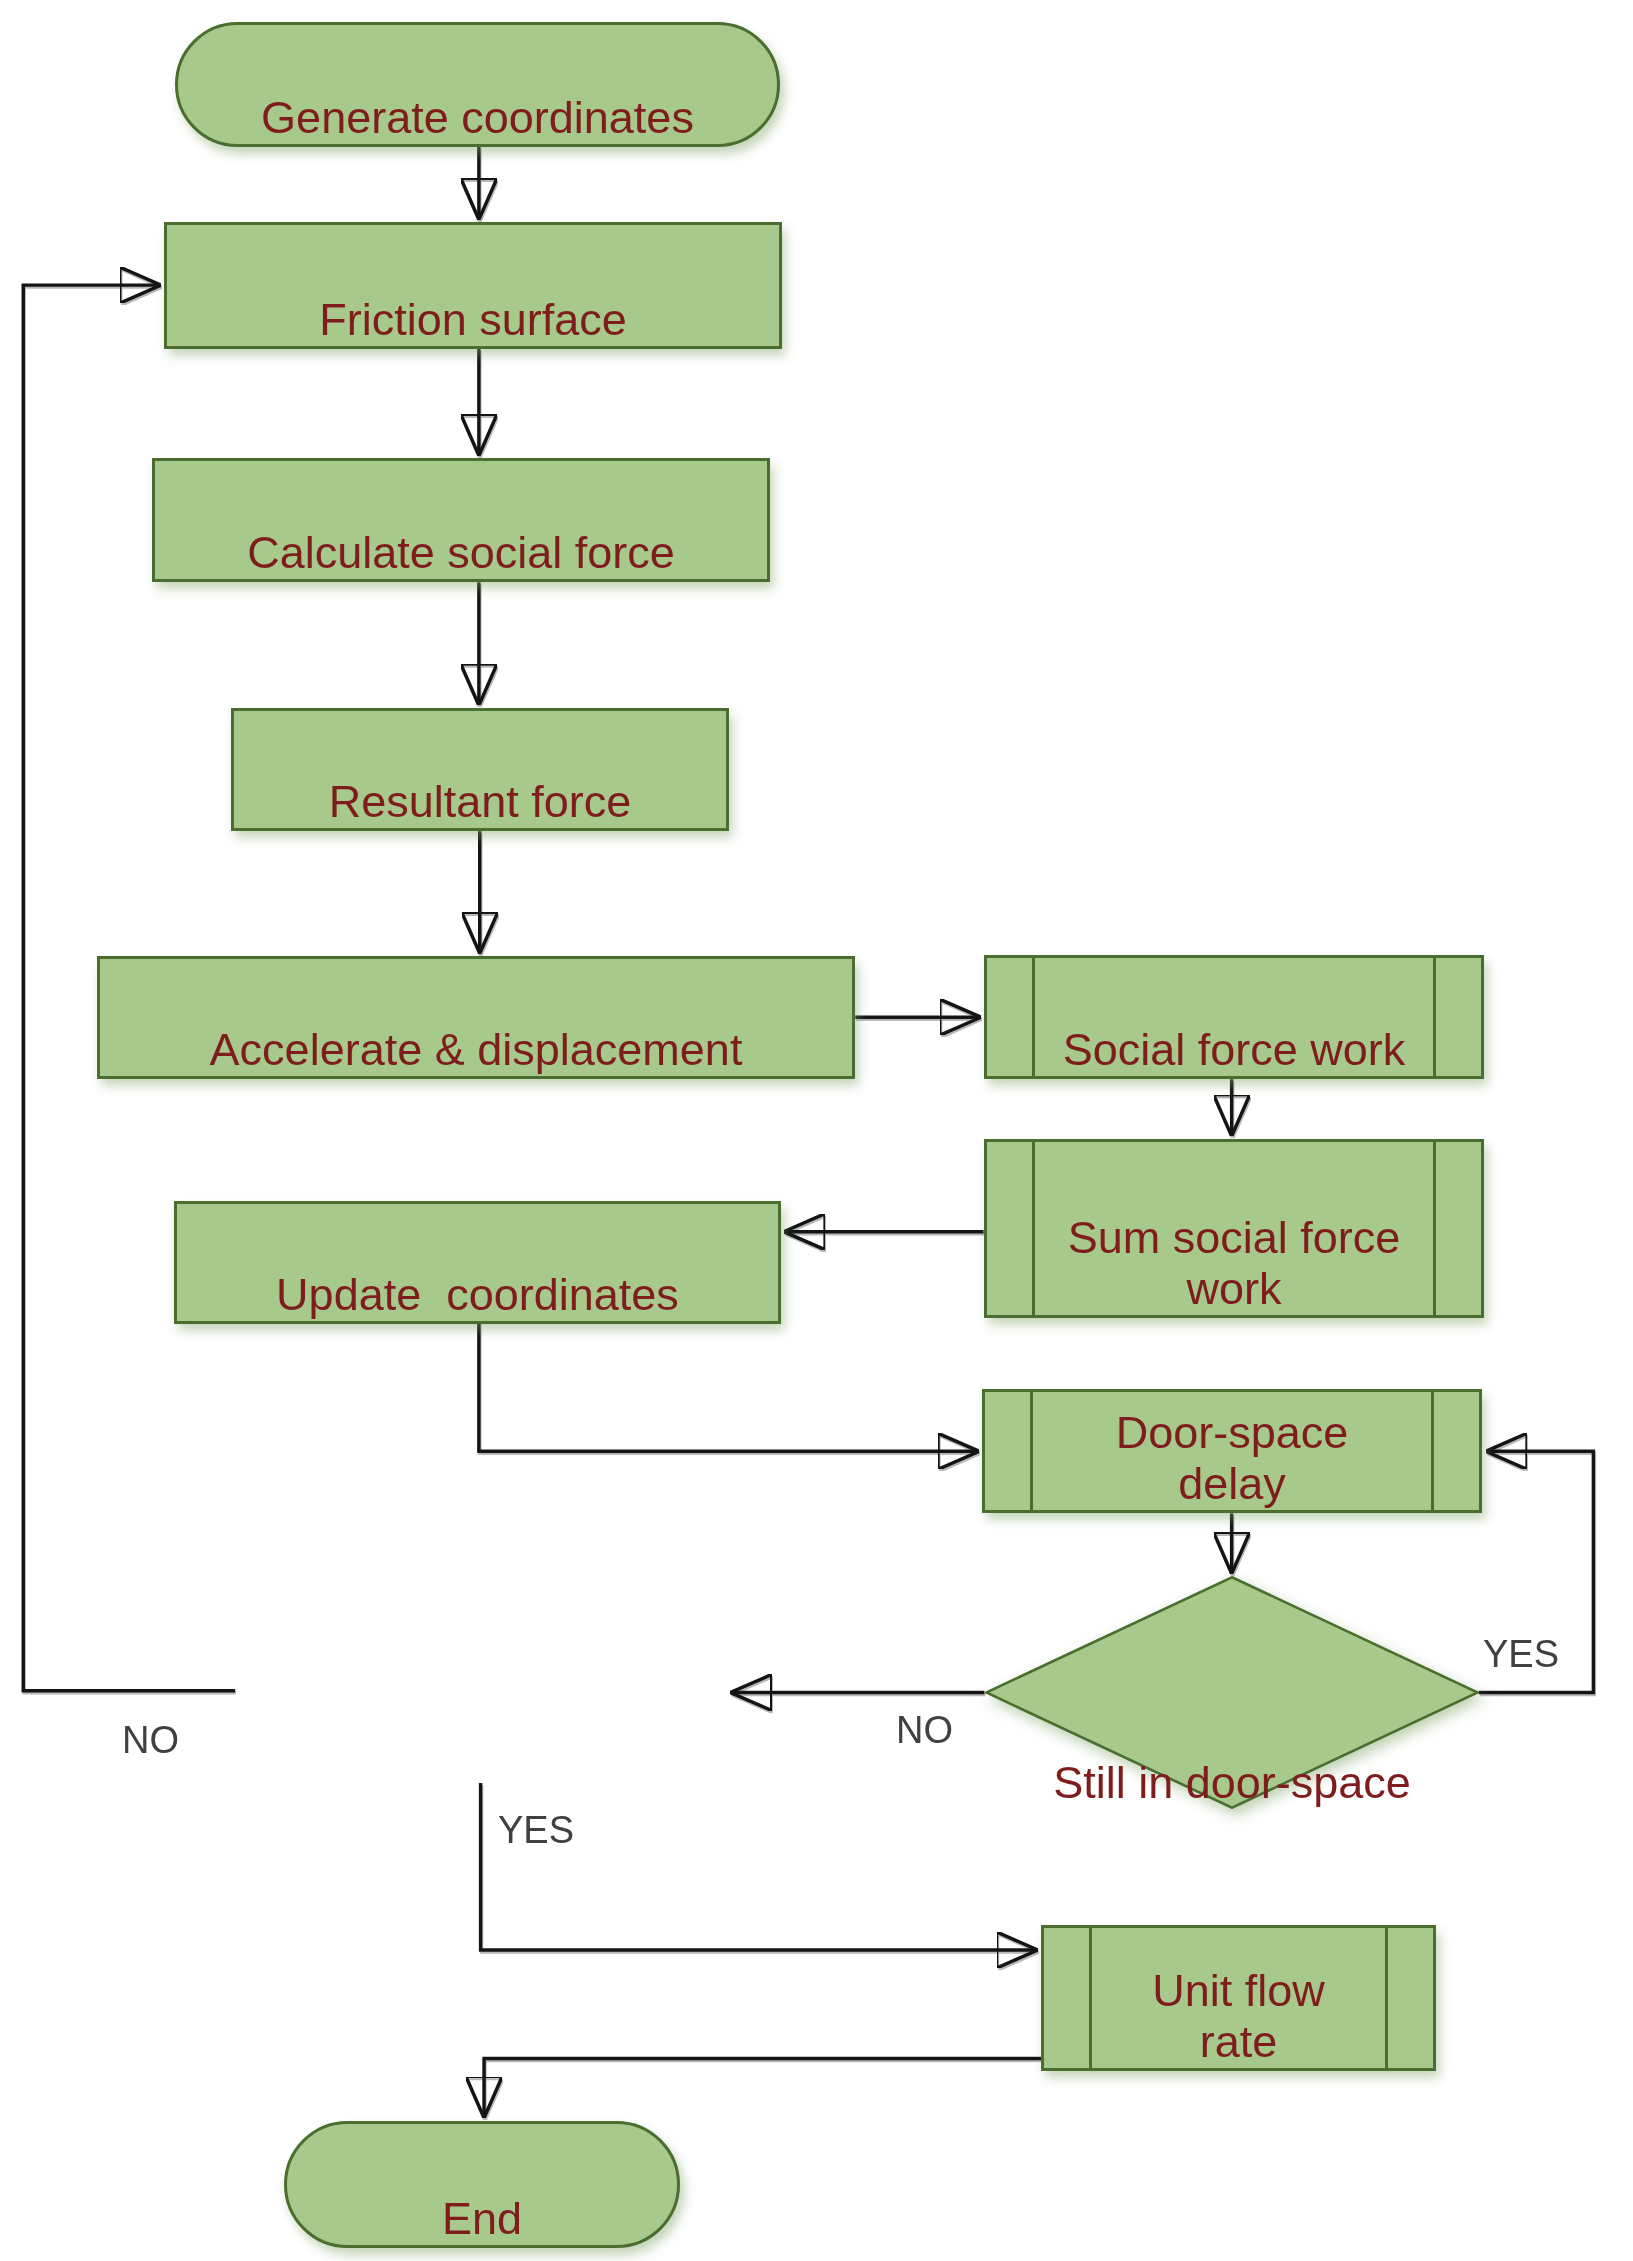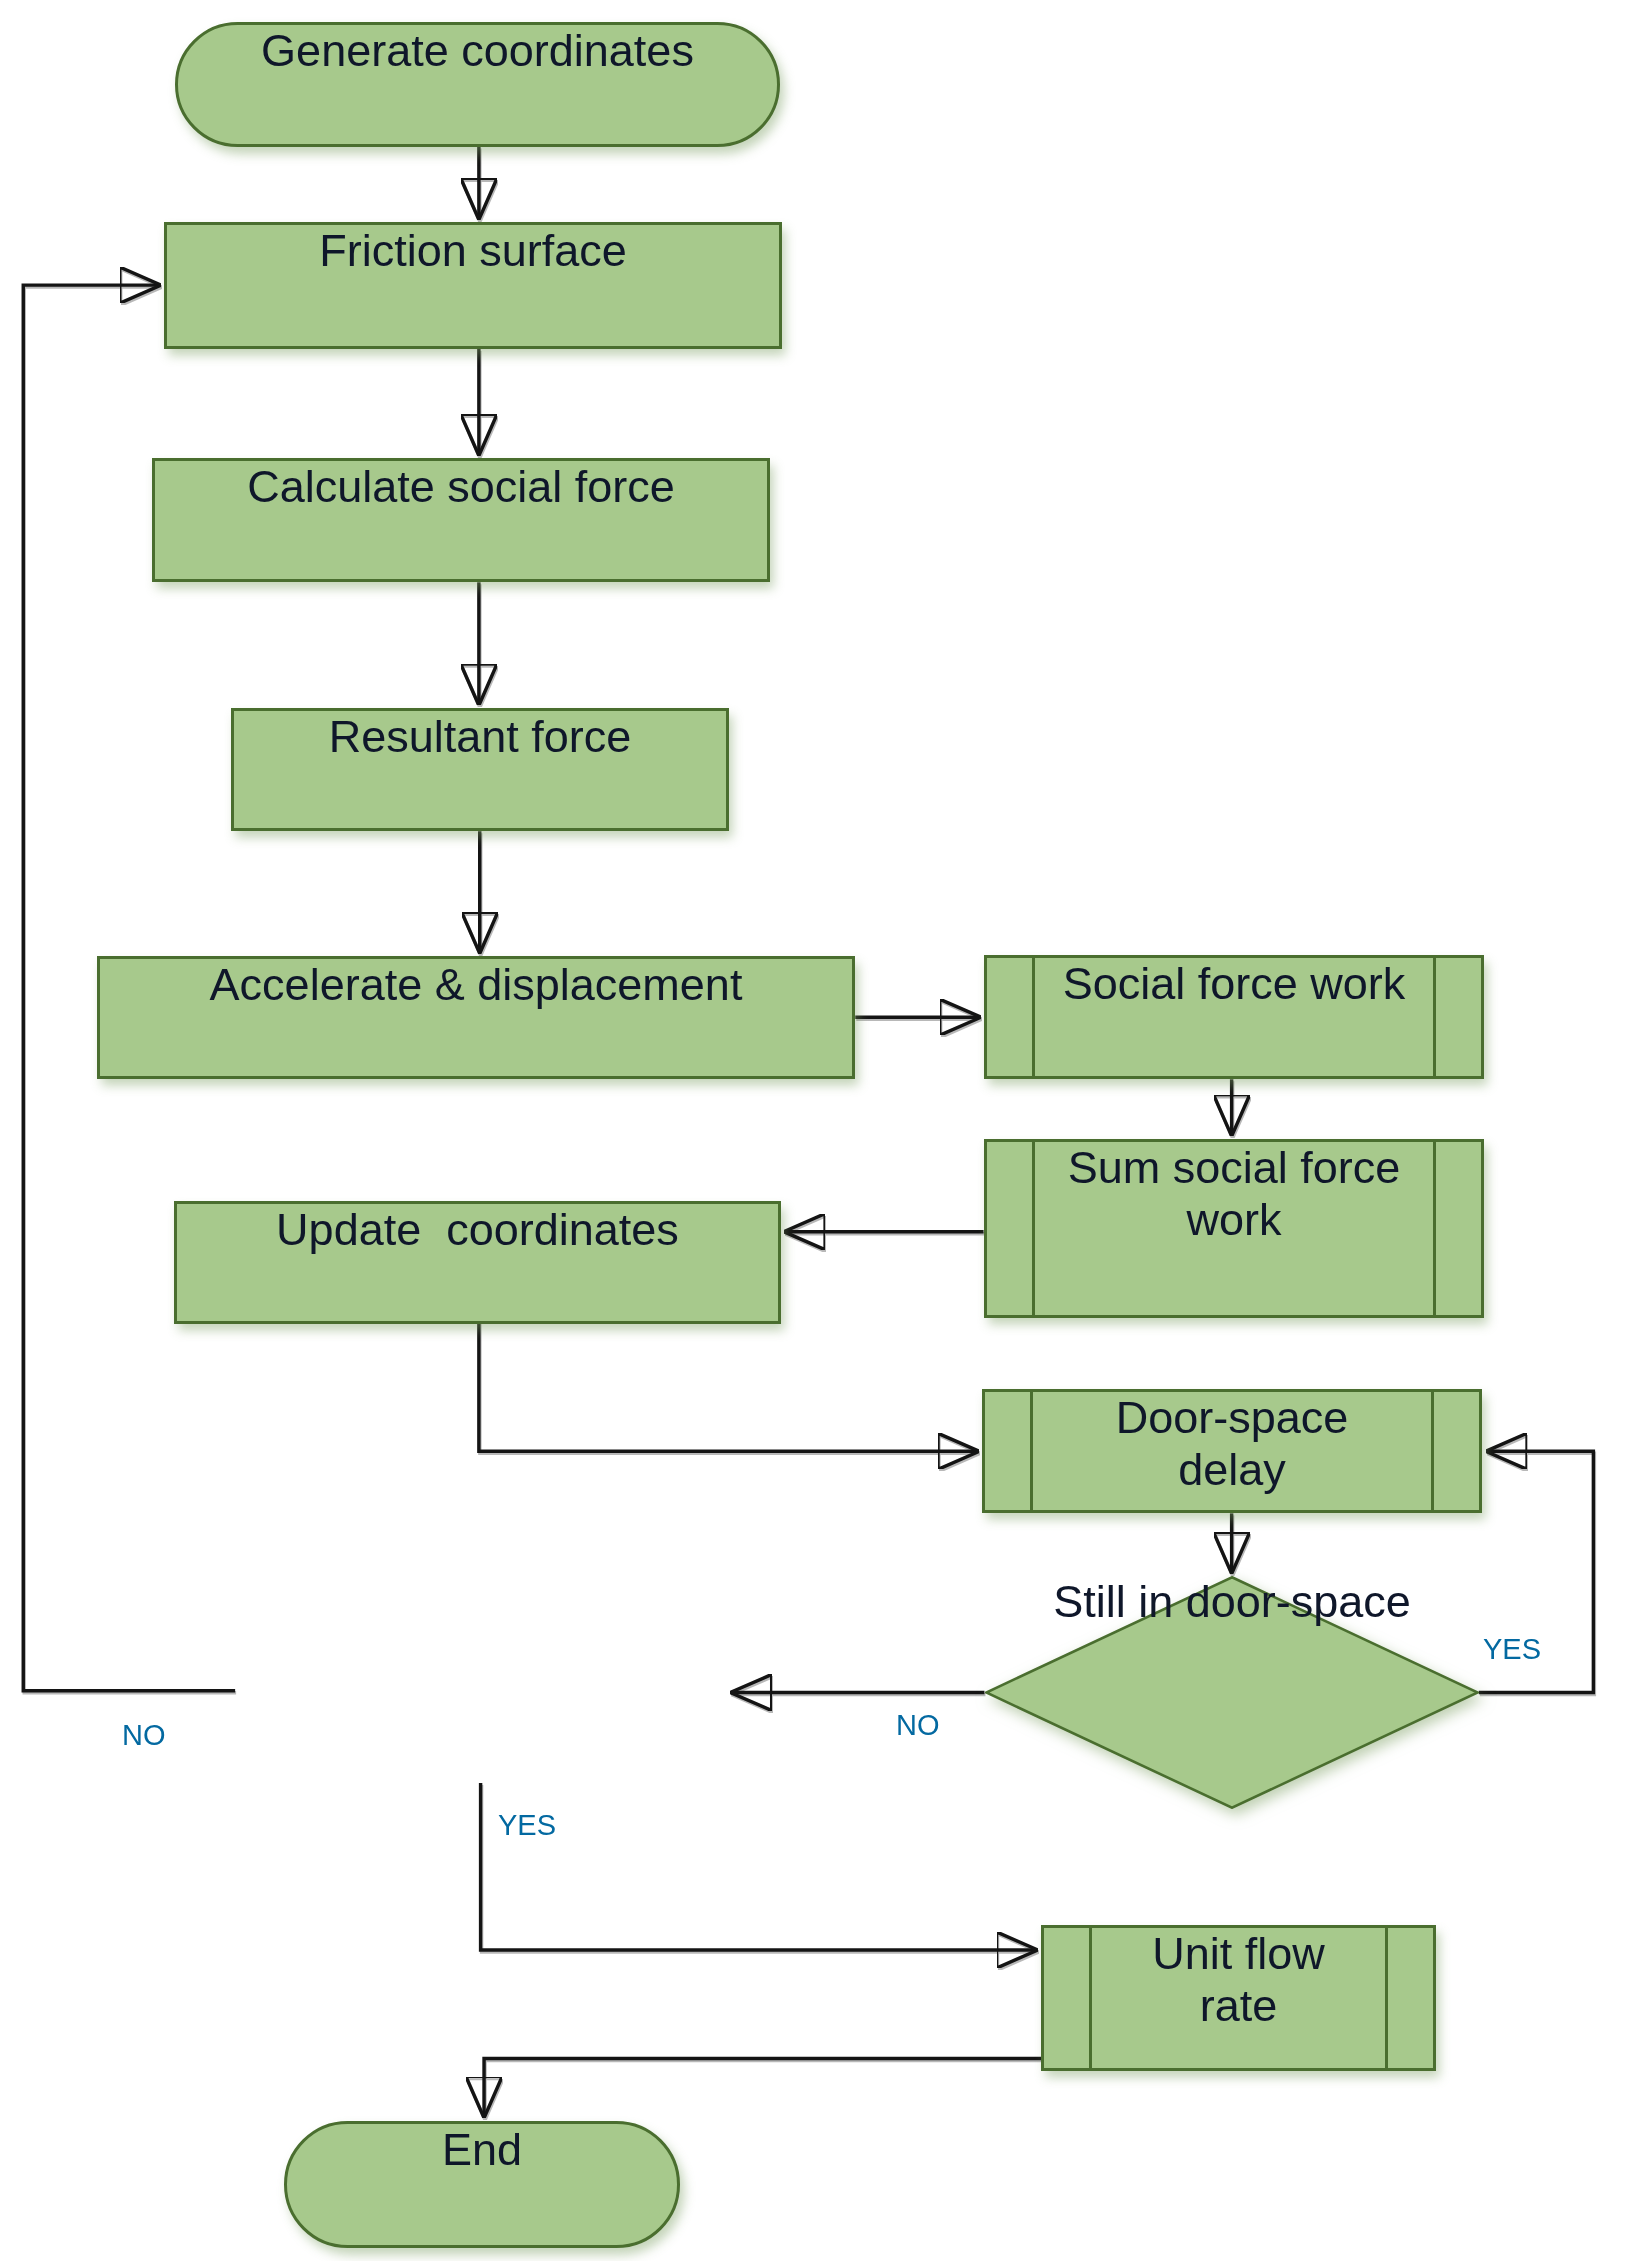--- a/index.html
+++ b/index.html
@@ -5,23 +5,23 @@
   html,body{margin:0;padding:0;background:#ffffff;}
   .canvas{
     position:relative;
     width:1633px;height:2261px;
     background:#ffffff;
     font-family:"Liberation Sans", sans-serif;
     overflow:hidden;
   }
   .node{
     position:absolute;
-    display:flex;align-items:flex-start;justify-content:center;
+    display:flex;align-items:flex-end;justify-content:center;
     text-align:center;
-    color:#0f172a;
+    color:#7f1d1d;
     font-size:45px;
     line-height:1.15;
     box-sizing:border-box;
   }
   .label{white-space:pre-wrap;position:relative;z-index:2;}
   .rect,.stadium,.predef{
     background:#a7c98c;
     border:3.4px solid #4a6e2f;
     box-shadow:4.3px 6.9px 10.3px rgba(125,160,100,0.45);
   }
@@ -35,22 +35,22 @@
   .diamond{background:transparent;}
   .diamond .dshape{
     position:absolute;inset:0;width:100%;height:100%;
     filter:drop-shadow(4.3px 6.9px 6.9px rgba(125,160,100,0.5));
   }
   .diamond .dshape polygon{
     fill:#a7c98c;stroke:#4a6e2f;stroke-width:3;
   }
   .edge-label{
     position:absolute;
-    font-size:29px;line-height:1;
-    color:#0369a1;
+    font-size:38px;line-height:1;
+    color:#404040;
     white-space:nowrap;
   }
   .edges{
     position:absolute;inset:0;width:100%;height:100%;
     filter:drop-shadow(1.7px 2.6px 0px rgba(0,0,0,0.28));
   }
   .edges path{
     fill:none;stroke:#141414;stroke-width:4;
   }
 </style>

